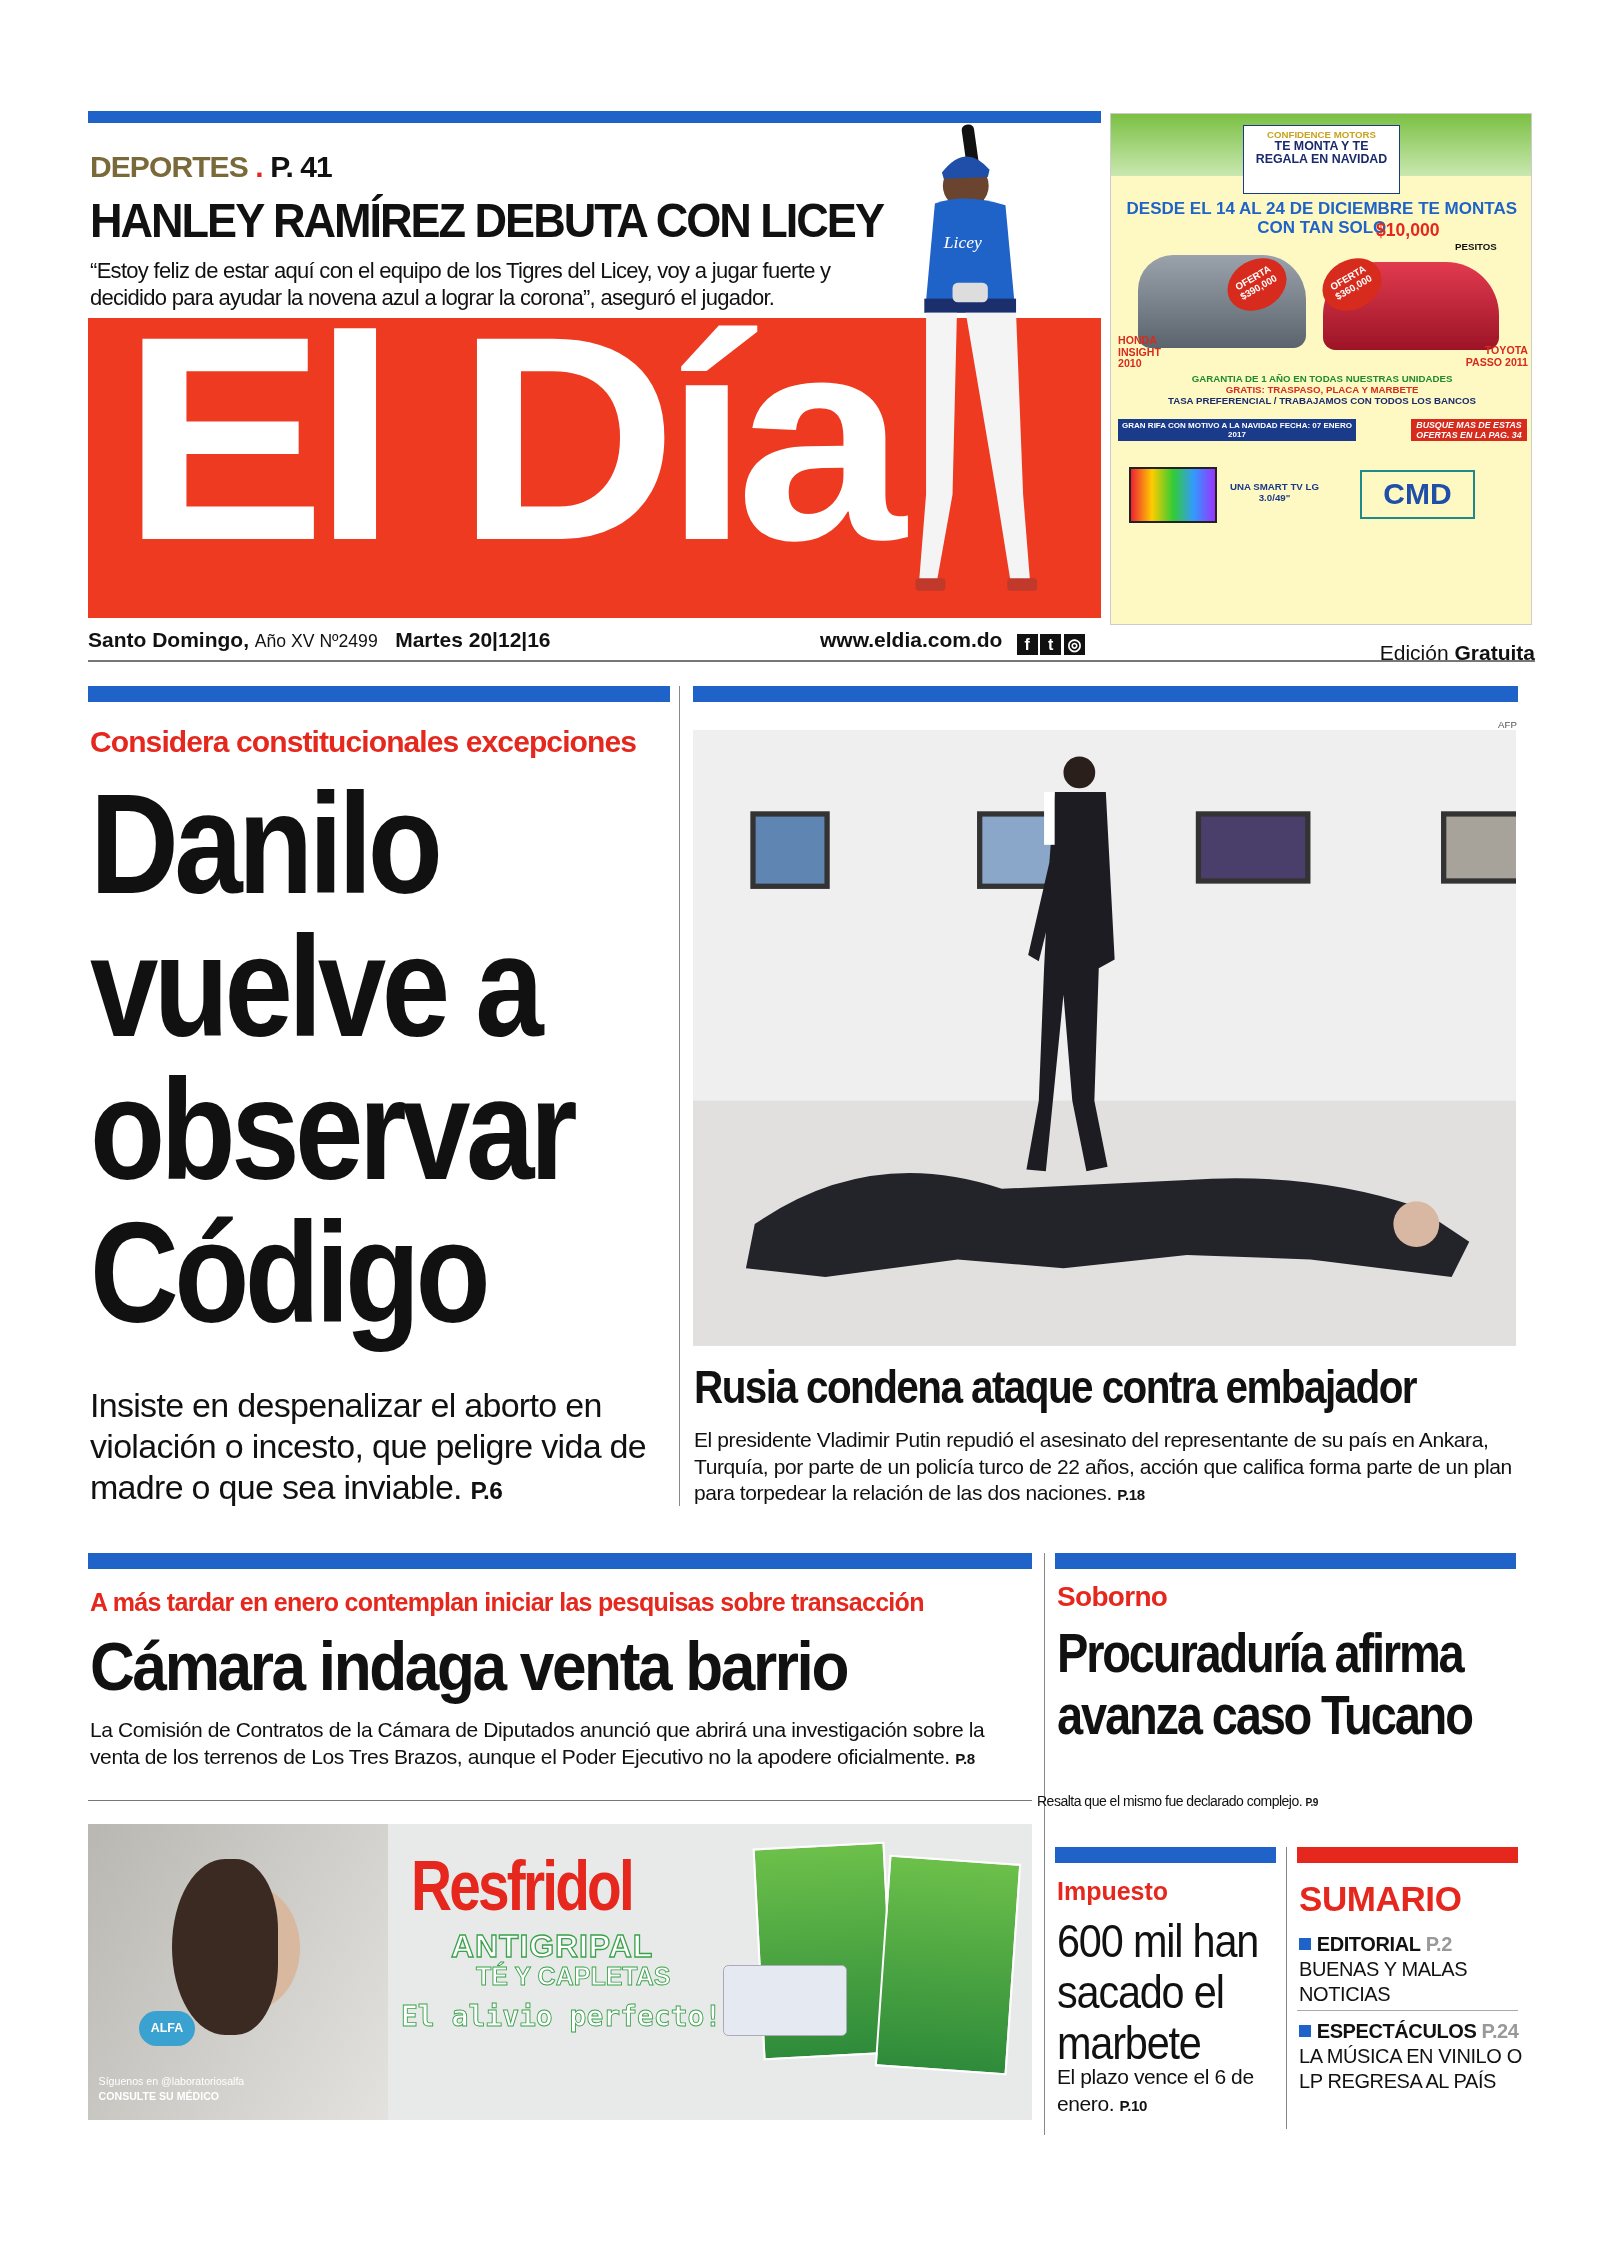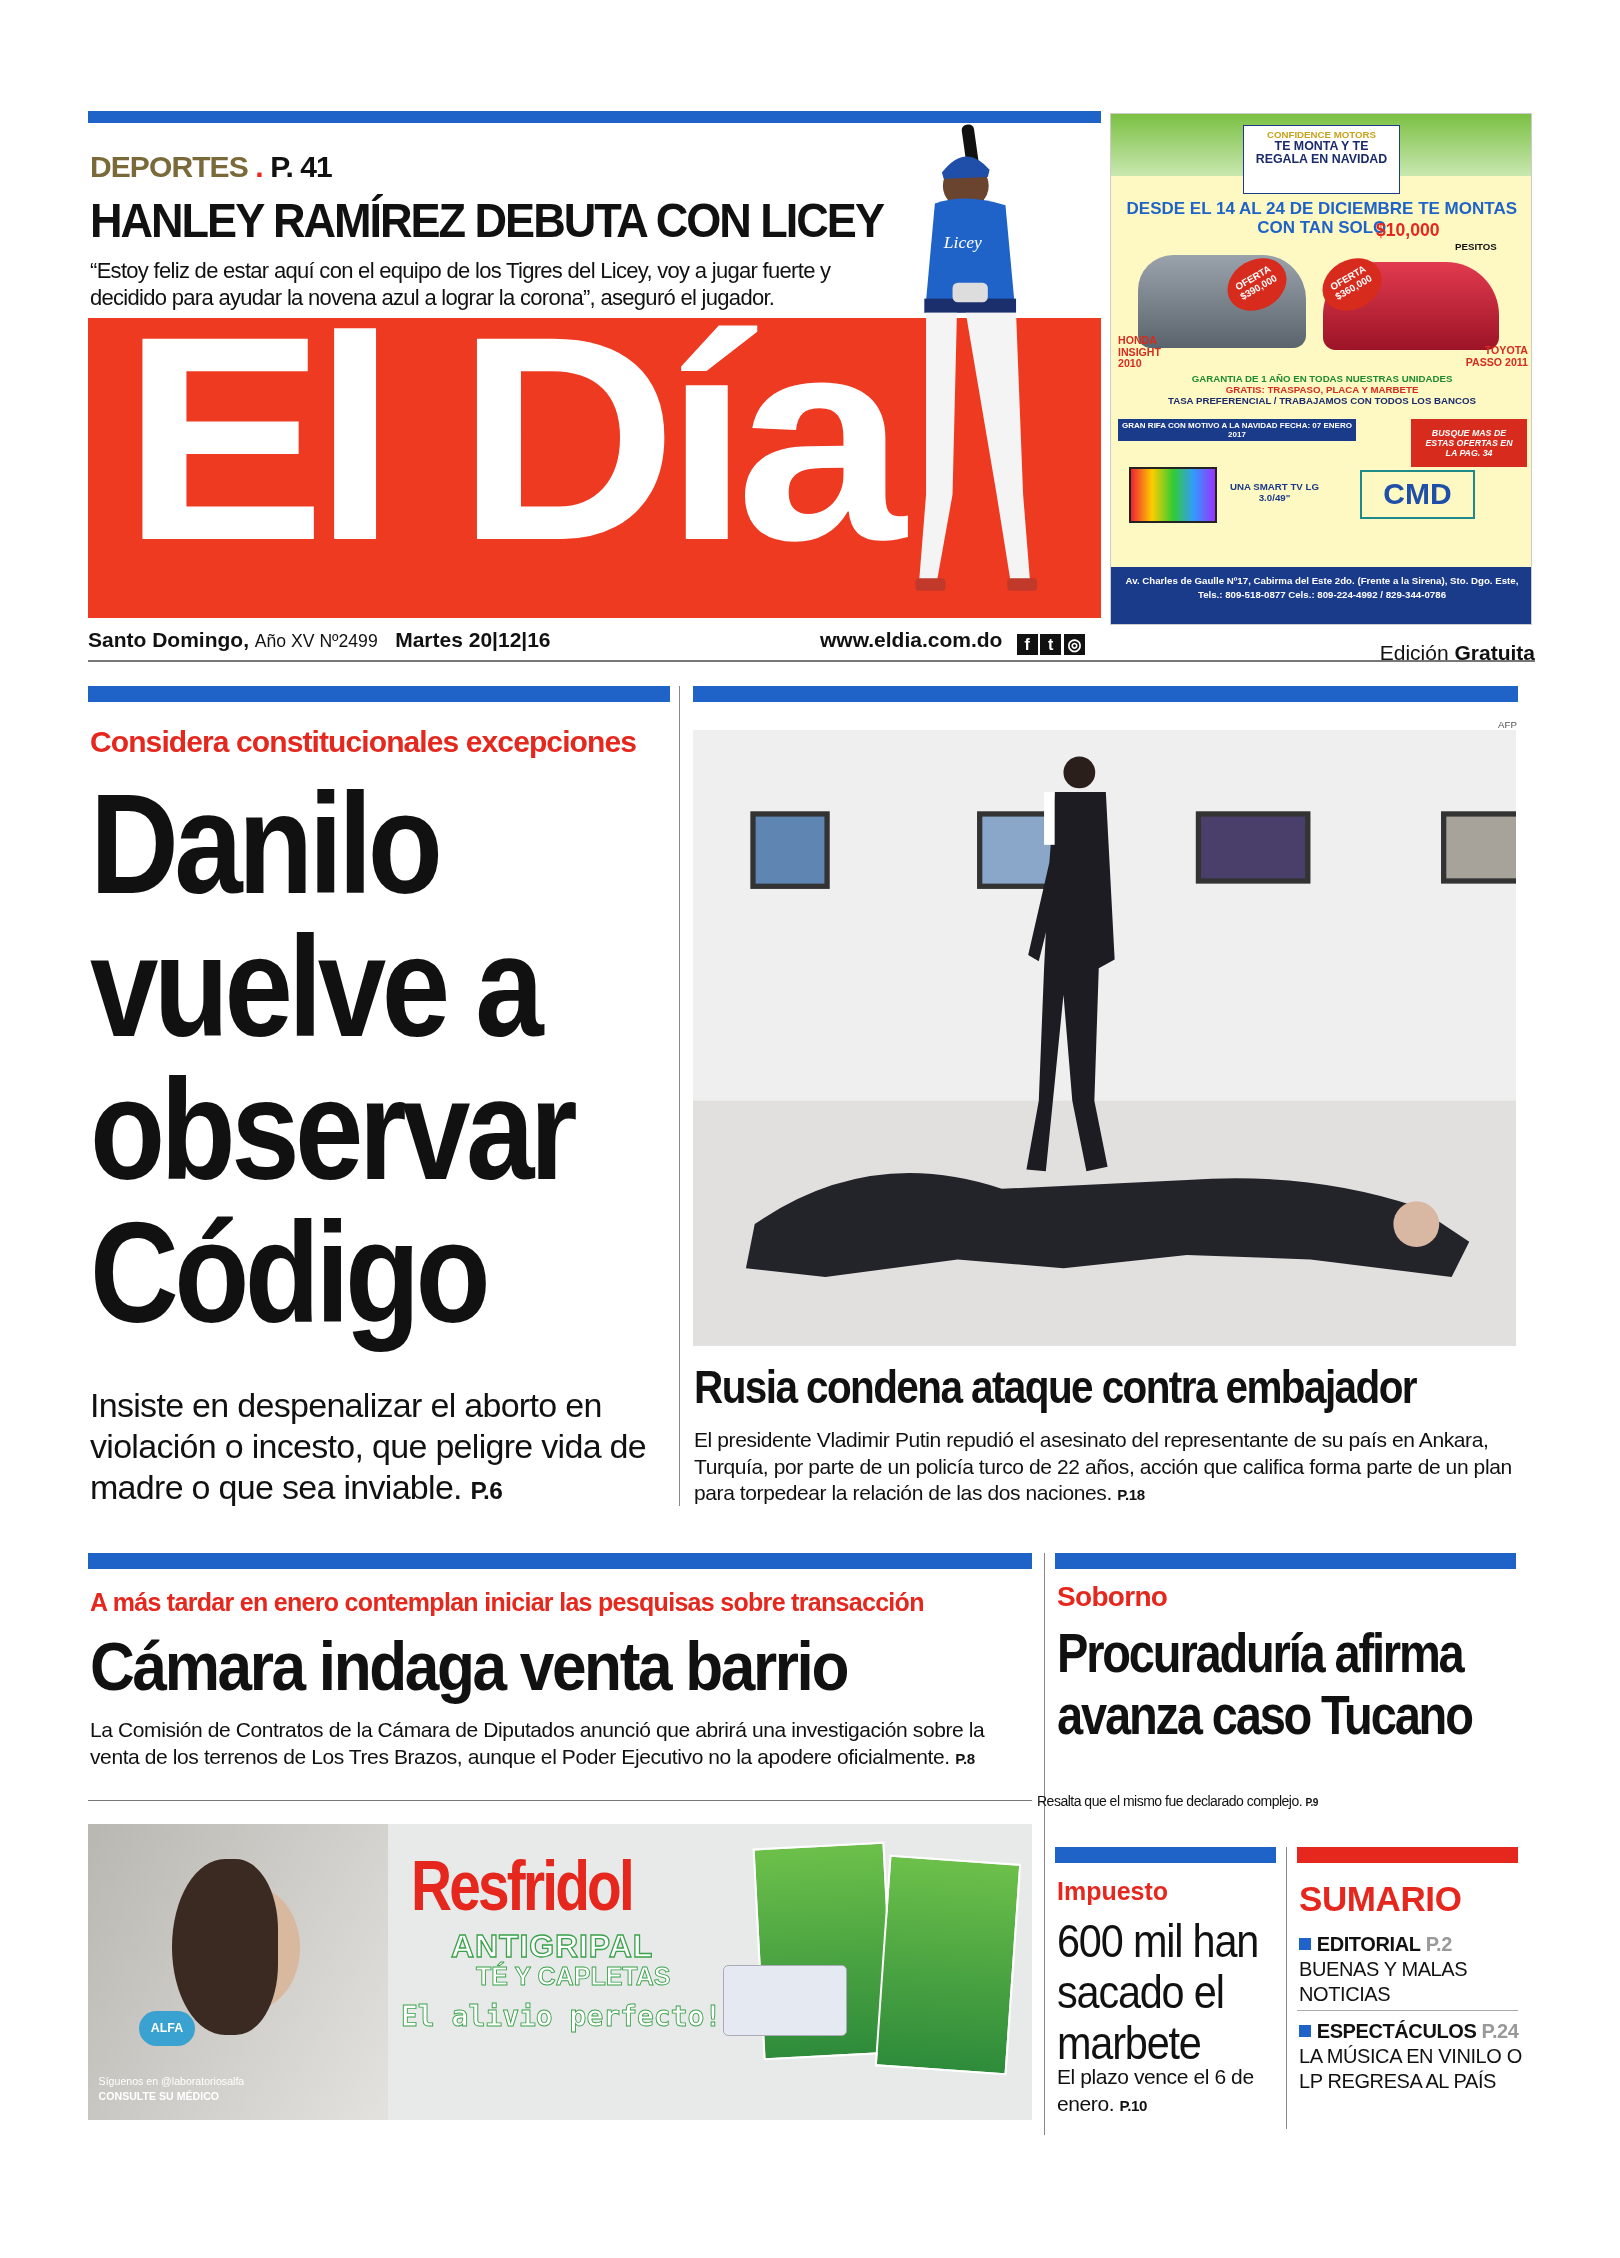--- a/index.html
+++ b/index.html
@@ -114,25 +114,24 @@
   <div class="ad-text" style="left:26.5px;top:141px;width:168px;height:93px;background:linear-gradient(#9aa3ab,#5b646c);border-radius:35px 44px 12.4px 12.4px;"></div>
   <div class="ad-text" style="left:212px;top:148px;width:176px;height:88px;background:linear-gradient(#e23a4f,#9c1426);border-radius:53px 53px 12.4px 12.4px;"></div>
   <div class="ad-text" style="left:115px;top:146px;width:62px;height:49px;background:#d62b1d;color:#fff;font-size:9.7px;border-radius:50%;padding-top:10.6px;transform:rotate(-30deg);">OFERTA $390,000</div>
   <div class="ad-text" style="left:210px;top:146px;width:62px;height:49px;background:#d62b1d;color:#fff;font-size:9.7px;border-radius:50%;padding-top:10.6px;transform:rotate(-30deg);">OFERTA $360,000</div>
   <div class="ad-text" style="left:7px;top:221px;width:56px;font-size:10.6px;line-height:11.5px;color:#d62b1d;text-align:left;">HONDA INSIGHT 2010</div>
   <div class="ad-text" style="left:353px;top:231px;width:64px;font-size:10.6px;line-height:11.5px;color:#d62b1d;text-align:right;">TOYOTA PASSO 2011</div>
   <div class="ad-text" style="left:0;top:259px;width:422px;font-size:9.7px;color:#1f8a2e;">GARANTIA DE 1 AÑO EN TODAS NUESTRAS UNIDADES</div>
   <div class="ad-text" style="left:0;top:270px;width:422px;font-size:9.7px;color:#d62b1d;">GRATIS: TRASPASO, PLACA Y MARBETE</div>
   <div class="ad-text" style="left:0;top:281px;width:422px;font-size:9.7px;color:#1a2a6b;">TASA PREFERENCIAL / TRABAJAMOS CON TODOS LOS BANCOS</div>
   <div class="ad-text" style="left:7px;top:305px;width:238px;font-size:8px;color:#fff;background:#1a3a8a;padding:1.8px;">GRAN RIFA CON MOTIVO A LA NAVIDAD FECHA: 07 ENERO 2017</div>
-  <div class="ad-text" style="left:300px;top:305px;width:116px;font-size:8.8px;color:#fff;background:#d62b1d;font-style:italic;padding:9px;">BUSQUE MAS DE ESTAS OFERTAS EN LA PAG. 34</div>
+  <div class="ad-text" style="left:300px;top:305px;width:116px;font-size:8.8px;color:#fff;background:#d62b1d;font-style:italic;padding:1px;">BUSQUE MAS DE ESTAS OFERTAS EN LA PAG. 34</div>
   <div class="ad-text" style="left:17.6px;top:353px;width:88px;height:56px;background:linear-gradient(90deg,#e23,#fc0,#3c3,#39f,#93f);border:2.6px solid #222;"></div>
   <div class="ad-text" style="left:115px;top:367px;width:97px;font-size:9.7px;color:#1a3a8a;">UNA SMART TV LG 3.0/49"</div>
   <div class="ad-text" style="left:249px;top:356px;width:115px;height:49px;border:2.6px solid #1f8a8a;color:#1f4fa8;font-size:30px;line-height:44px;">CMD</div>
-  <div class="ad-text" style="left:0;top:453px;width:422px;height:58px;background:#1a3a8a;color:#fff;font-size:9.7px;line-height:14px;padding:7px 8.8px;">Av. Charles de Gaulle Nº17, Cabirma del Este 2do. (Frente a la Sirena), Sto. Dgo. Este, Tels.: 809-518-0877 Cels.: 809-224-4992 / 829-344-0786</div>
 </div>
 
 <div class="abs" id="infobar">
   <div class="left">
     <b>Santo Domingo,</b>
     <span style="font-size:17.6px;">Año XV Nº2499</span>
     &nbsp;&nbsp;<b>Martes 20|12|16</b>
   </div>
   <div class="center">
     <span>www.eldia.com.do</span>

